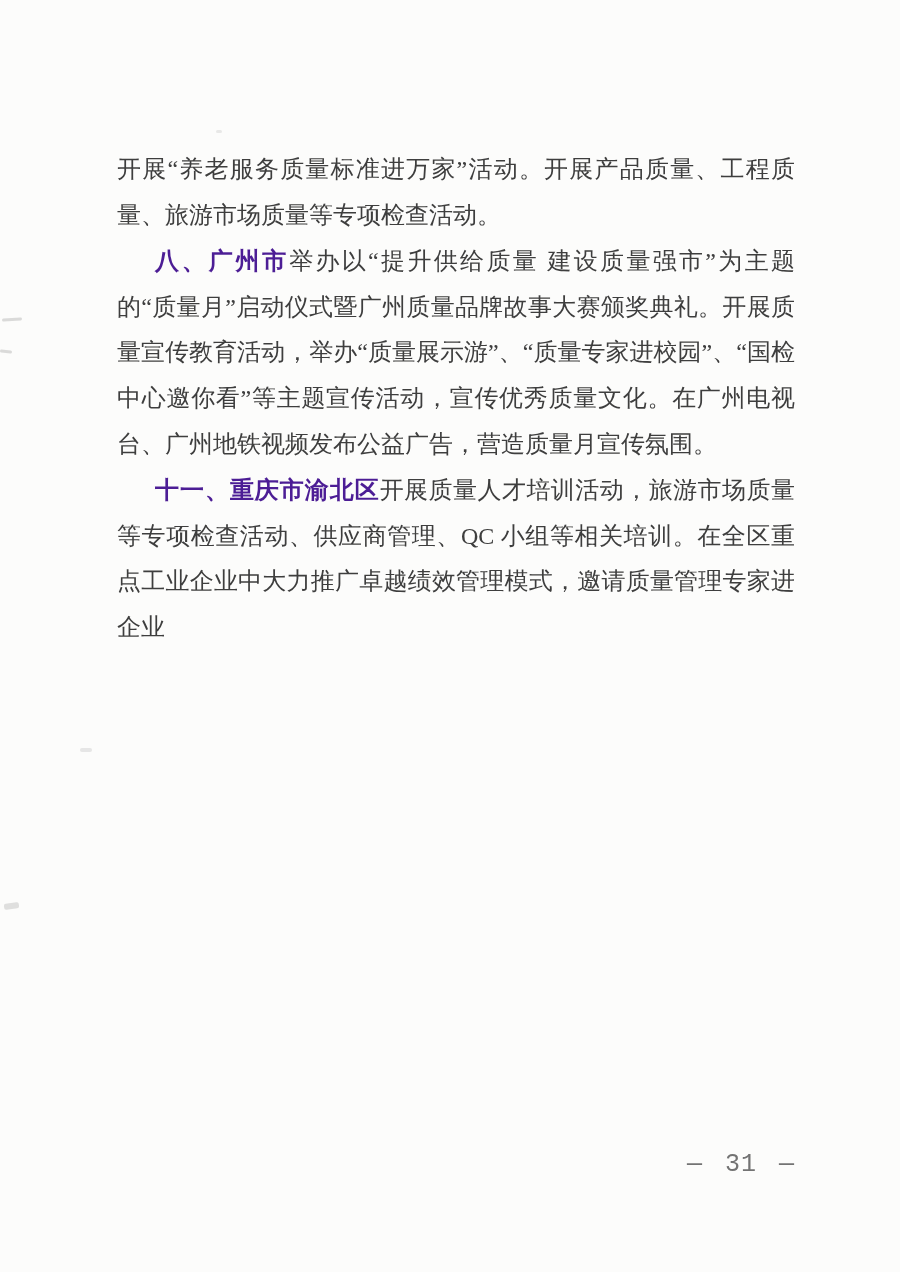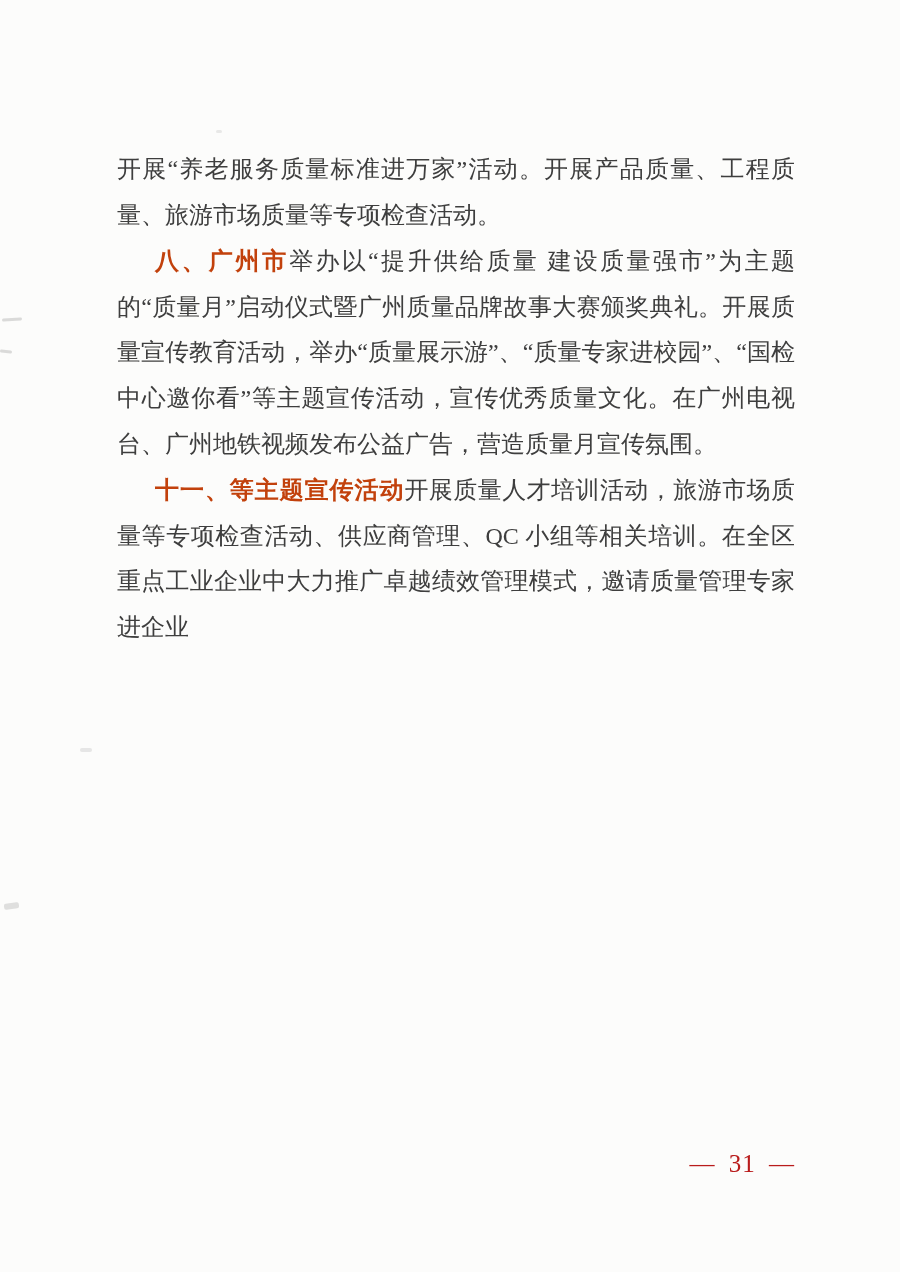--- a/index.html
+++ b/index.html
@@ -31,33 +31,33 @@
     color: #3e3e3e;
     text-align: justify;
     text-justify: inter-character;
     font-family: "Liberation Serif", "DejaVu Serif", serif;
   }
   .para.indented {
     text-indent: 38px;
   }
   .lead {
     font-weight: 700;
-    color: #c2410c;
+    color: #4c1d95;
     font-family: "Liberation Sans", "DejaVu Sans", sans-serif;
     letter-spacing: 0.5px;
   }
   .footer {
     position: absolute;
     right: 105px;
     top: 1150px;
     font-size: 25px;
-    color: #b91c1c;
+    color: #737373;
     letter-spacing: 1px;
     word-spacing: 6px;
-    font-family: Liberation Serif, serif;
+    font-family: Liberation Mono, monospace;
   }
   
   .smudge {
     position: absolute;
     background: #9a9a9a;
     opacity: 0.35;
     border-radius: 2px;
   }
   .smudge.s1 { left: 216px; top: 130px; width: 6px;  height: 3px; opacity: 0.2; }
   .smudge.s2 { left: 2px;   top: 318px; width: 20px; height: 3px; transform: rotate(-4deg); }
@@ -71,21 +71,21 @@
 <div class="page">
 
   <div class="content">
 
     <p class="para"><strong class="lead"></strong><span>开展“养老服务质量标准进万家”活动。开展产品质量、工程质量、旅游市场质量等专项检查活动。</span></p>
 
     <p class="para indented"><strong class="lead">八、广州市</strong><span>举办以“提升供给质量 建设质量强市”为主题的“质量月”启动仪式暨广州质量品牌故事大赛颁奖典礼。开展质量宣传教育活动，举办“质量展示游”、“质量专家进校园”、“国检中心邀你看”等主题宣传活动，宣传优秀质量文化。在广州电视台、广州地铁视频发布公益广告，营造质量月宣传氛围。</span></p>
 
 
 
-    <p class="para indented"><strong class="lead">十一、等主题宣传活动</strong><span>开展质量人才培训活动，旅游市场质量等专项检查活动、供应商管理、QC 小组等相关培训。在全区重点工业企业中大力推广卓越绩效管理模式，邀请质量管理专家进企业</span></p>
+    <p class="para indented"><strong class="lead">十一、重庆市渝北区</strong><span>开展质量人才培训活动，旅游市场质量等专项检查活动、供应商管理、QC 小组等相关培训。在全区重点工业企业中大力推广卓越绩效管理模式，邀请质量管理专家进企业</span></p>
 
   </div>
 
   <div class="footer">— 31 —</div>
 
   <div class="smudge s1"></div>
   <div class="smudge s2"></div>
   <div class="smudge s3"></div>
   <div class="smudge s4"></div>
   <div class="smudge s5"></div>

